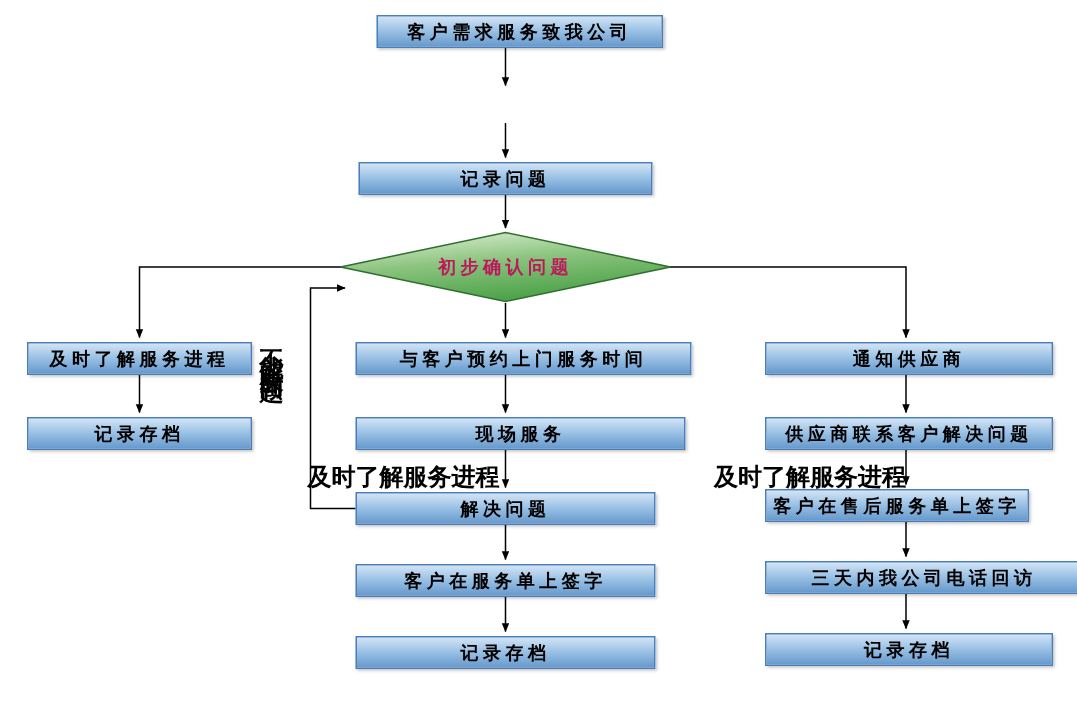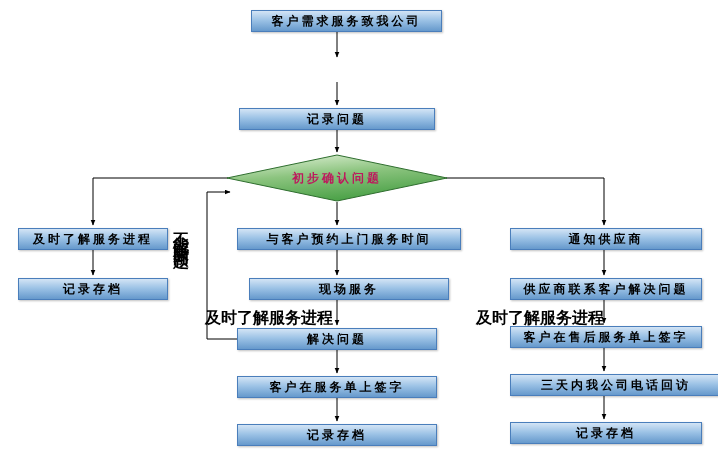--- a/index.html
+++ b/index.html
@@ -111,28 +111,28 @@
 
   <div class="node" style="left:239px; top:10px; width:191px;margin-left:12px;">客户需求服务致我公司</div>
   <div class="node" style="left:239px; top:108px; width:196px;">记录问题</div>
 
   <div class="decision-label">初步确认问题</div>
 
   <div class="node" style="left:18px; top:228px; width:150px;">及时了解服务进程</div>
   <div class="node" style="left:18px; top:278px; width:150px;">记录存档</div>
 
   <div class="node" style="left:237px; top:228px; width:224px;">与客户预约上门服务时间</div>
-  <div class="node" style="left:237px; top:278px; width:200px;margin-left:12px;">现场服务</div>
+  <div class="node" style="left:237px; top:278px; width:220px;">现场服务</div>
   <div class="node" style="left:237px; top:376px; width:200px;">客户在服务单上签字</div>
   <div class="node" style="left:237px; top:328px; width:200px;">解决问题</div>
   <div class="node" style="left:237px; top:424px; width:200px;">记录存档</div>
 
   <div class="node" style="left:510px; top:228px; width:192px;">通知供应商</div>
   <div class="node" style="left:510px; top:278px; width:192px;">供应商联系客户解决问题</div>
-  <div class="node" style="left:510px; top:326px; width:192px;">客户在售后服务单上签字</div>
+  <div class="node" style="left:510px; top:326px; width:176px;">客户在售后服务单上签字</div>
   <div class="node" style="left:510px; top:374px; width:212px;">三天内我公司电话回访</div>
   <div class="node" style="left:510px; top:422px; width:192px;">记录存档</div>
 
   <div class="annotation vertical" style="left:170px; top:220px; height:120px;">不能解决问题</div>
   <div class="annotation" style="left:205px; top:308px;">及时了解服务进程</div>
   <div class="annotation" style="left:476px; top:308px;">及时了解服务进程</div>
 
 </div>
 
 </body></html>

